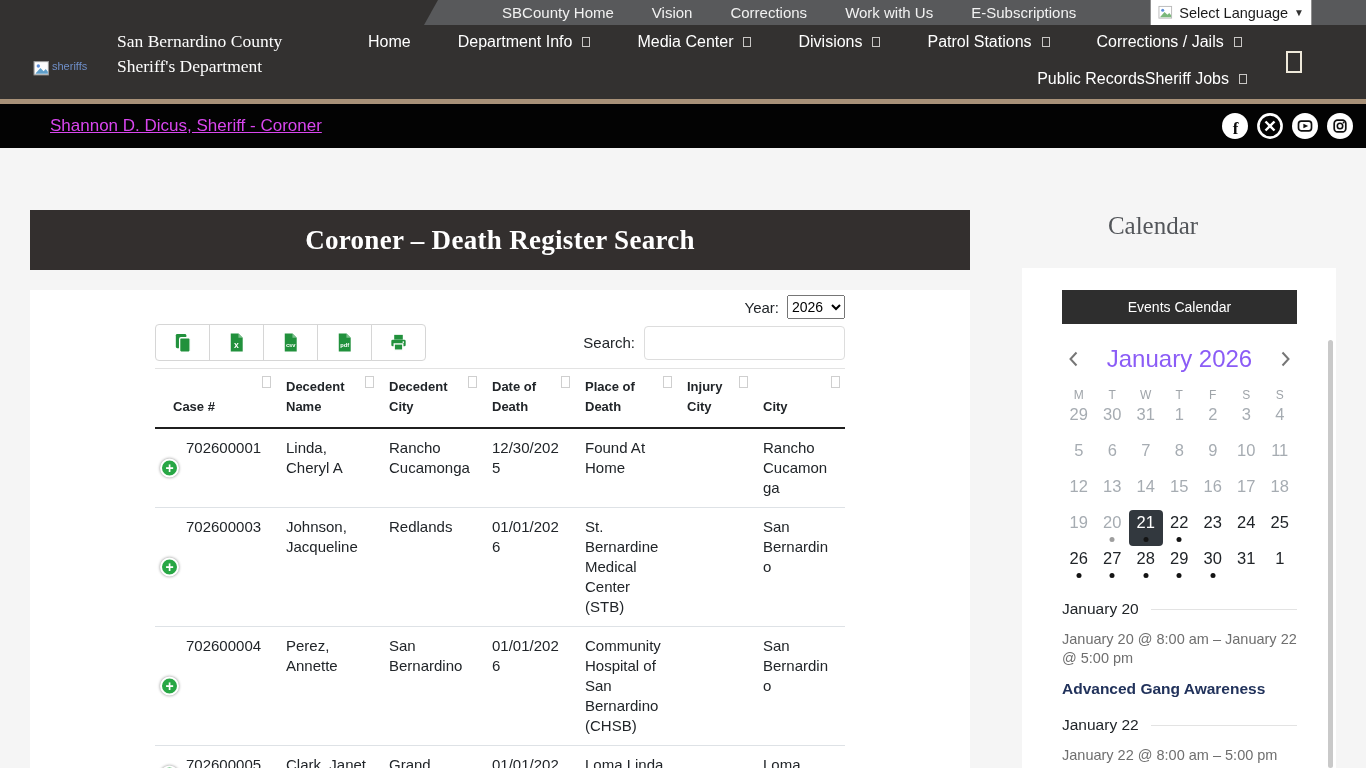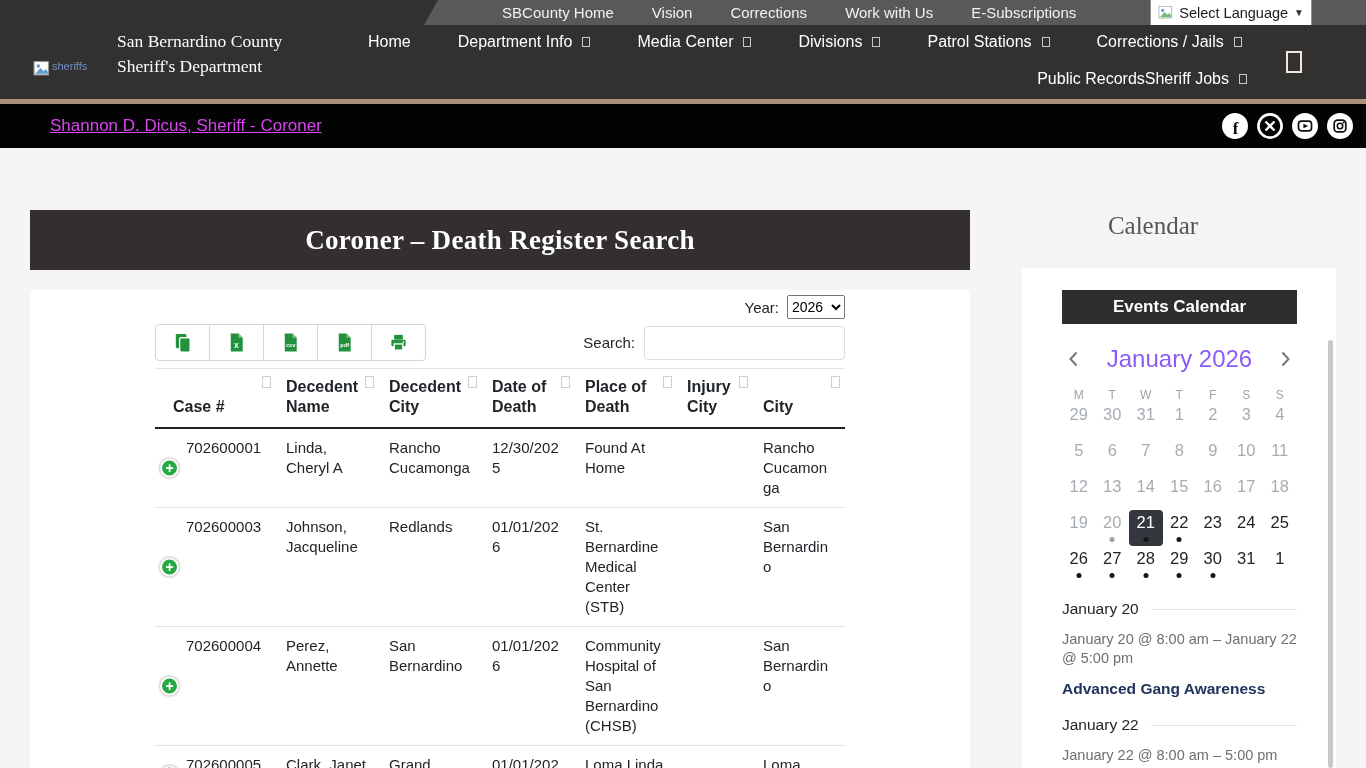--- a/index.html
+++ b/index.html
@@ -51,40 +51,40 @@
   .exp-btn { width:55px; height:37px; background:#fff; border:1px solid #d6d6d6; margin-left:-1px;
              display:flex; align-items:center; justify-content:center; cursor:pointer; }
   .exp-btn:first-child { border-radius:4px 0 0 4px; margin-left:0; }
   .exp-btn:last-child { border-radius:0 4px 4px 0; }
   .search-wrap { display:flex; align-items:center; gap:9px; }
   .search-label { font-size:15px; color:#212529; }
   .search-input { width:201px; height:34px; border:1px solid #ddd; border-radius:4px; padding:0 8px; font-size:15px; }
 
   
   table.dt { width:690px; border-collapse:collapse; border-top:1px solid #e3e3e3; table-layout:fixed; }
-  table.dt th { font-size:16px; font-weight:bold; color:#212529; text-align:left; vertical-align:bottom;
+  table.dt th { font-size:13px; font-weight:bold; color:#212529; text-align:left; vertical-align:bottom;
                 padding:8px 12px 10px 10px; position:relative; border-bottom:2px solid #1f1f1f;
                 line-height:20px; cursor:pointer; }
   table.dt th:first-child { padding-left:18px; }
   .tofu { position:absolute; top:7px; right:5px; width:9px; height:12px; border:1px solid #cfcfcf; }
   table.dt td { font-size:15px; color:#212529; vertical-align:top; padding:9px 12px 9px 10px;
                 line-height:20px; border-bottom:1px solid #dee2e6; overflow-wrap:break-word; }
   td.ctl { position:relative; padding-left:31px !important; }
   .expand-btn { position:absolute; left:5px; top:50%; transform:translateY(-50%);
                 width:19px; height:19px; border-radius:50%; background:#28a745; color:#fff;
                 border:2px solid #fff; box-shadow:0 0 3px #8a8a8a; font-size:14px; line-height:13px;
                 text-align:center; cursor:pointer; font-weight:bold; padding:0; }
 
   
   .cal-heading { position:absolute; left:996px; top:212px; width:314px; text-align:center;
                  font-family:"Liberation Serif", serif; font-size:25px; color:#53565a; }
   .side-card { position:absolute; left:1022px; top:268px; width:314px; height:500px; background:#fff; overflow:hidden; }
   .side-inner { padding:22px 39px 0 40px; position:relative; }
   .events-title { background:#2e2e2e; color:#fff; height:34px; display:flex; align-items:center;
-                  justify-content:center; font-size:17px;font-weight:bold; }
+                  justify-content:center; font-size:14px; }
   .cal-nav { display:flex; align-items:center; justify-content:space-between; margin-top:20px; height:30px; }
   .cal-month { font-size:24px; color:#8b5cf6; }
   .cal-arrow { cursor:pointer; display:flex; align-items:center; }
   .cal-weekdays, .cal-week { display:flex; }
   .cal-weekdays { margin-top:14px; }
   .cal-weekdays span { width:33.5px; text-align:center; font-size:12px; color:#9fa4a9; }
   .cal-week { height:36px; }
   .day { position:relative; width:33.5px; height:36px; text-align:center; font-size:16.5px;
          color:#212529; padding-top:3px; cursor:pointer; border-radius:4px; }
   .day.muted { color:#a6acb2; }

